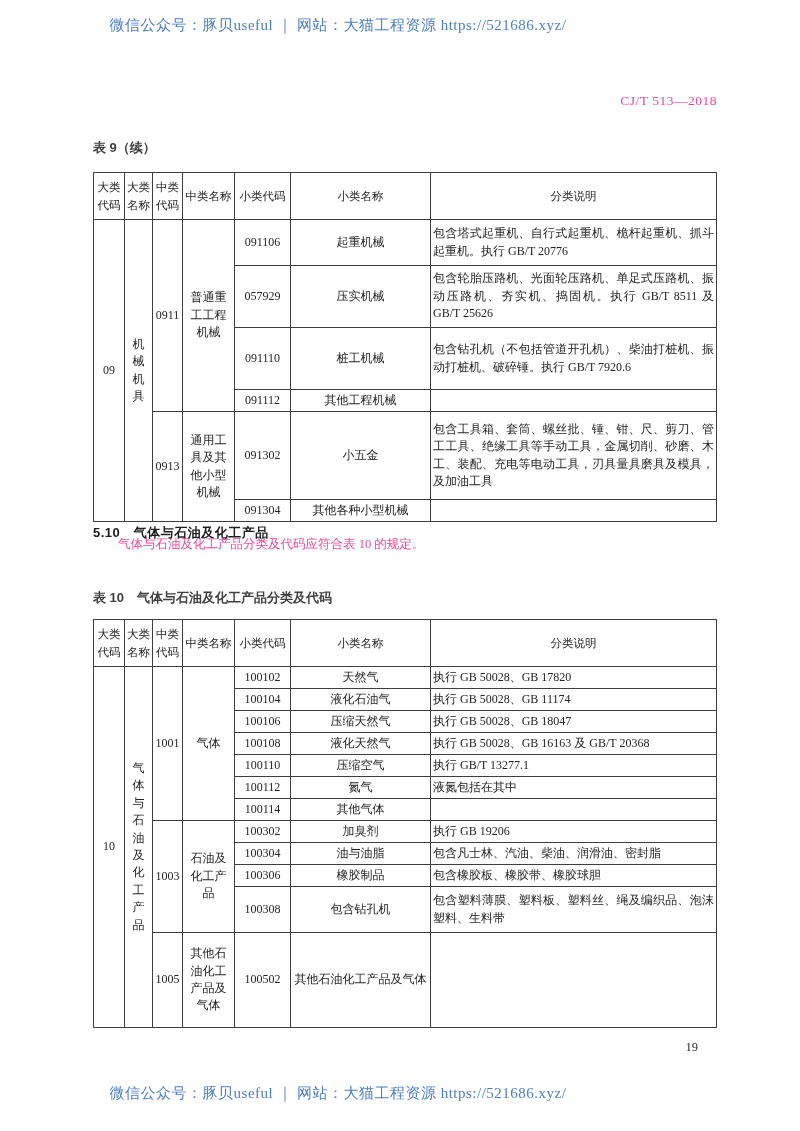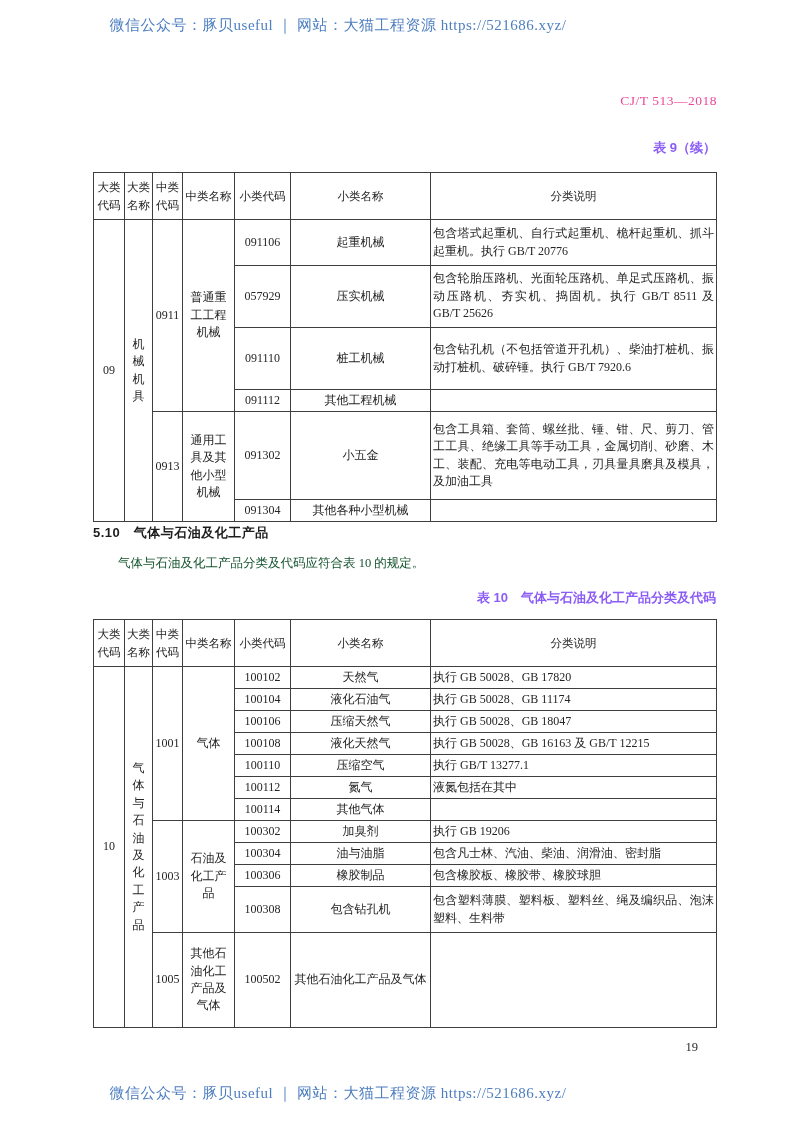--- a/index.html
+++ b/index.html
@@ -18,34 +18,34 @@
     font-family:"Liberation Serif","DejaVu Serif",serif;
   }
   #header-link{top:16px;}
   #footer-link{top:1084px;}
   
   #doc-number{
     top:93px;right:83px;font-size:13.5px;color:#ec4899;letter-spacing:0.5px;
   }
   
   .tbl-title{
-    left:93px;width:623px;text-align:right;
-    font-weight:bold;font-size:13px;color:#8b5cf6;
+    left:93px;width:623px;text-align:left;
+    font-weight:bold;font-size:13px;color:#404040;
     font-family:"Liberation Sans","DejaVu Sans",sans-serif;
   }
   #t9-title{top:139px;}
   #t10-title{top:589px;}
   #sec-heading{
     top:524px;left:93px;font-weight:bold;font-size:13px;color:#1d1d1d;
     font-family:"Liberation Sans","DejaVu Sans",sans-serif;
     letter-spacing:0.5px;
   }
   #sec-paragraph{
-    top:555px;left:93px;width:623px;
-    font-size:12.5px;color:#14532d;text-indent:2em;
+    top:536px;left:93px;width:623px;
+    font-size:12.5px;color:#ec4899;text-indent:2em;
   }
   
   table.std{
     border-collapse:collapse;table-layout:fixed;width:623px;
     font-size:12px;color:#242424;
     border:1.6px solid #353535;
   }
   table.std th, table.std td{
     border:1px solid #3e3e3e;
     vertical-align:middle;
@@ -185,21 +185,21 @@
       <td class="desc">执行 GB 50028、GB 11174</td>
     </tr>
     <tr class="r-s">
       <td class="c">100106</td>
       <td class="name">压缩天然气</td>
       <td class="desc">执行 GB 50028、GB 18047</td>
     </tr>
     <tr class="r-s">
       <td class="c">100108</td>
       <td class="name">液化天然气</td>
-      <td class="desc">执行 GB 50028、GB 16163 及 GB/T 12215</td>
+      <td class="desc">执行 GB 50028、GB 16163 及 GB/T 20368</td>
     </tr>
     <tr class="r-s">
       <td class="c">100110</td>
       <td class="name">压缩空气</td>
       <td class="desc">执行 GB/T 13277.1</td>
     </tr>
     <tr class="r-s">
       <td class="c">100112</td>
       <td class="name">氮气</td>
       <td class="desc">液氮包括在其中</td>

